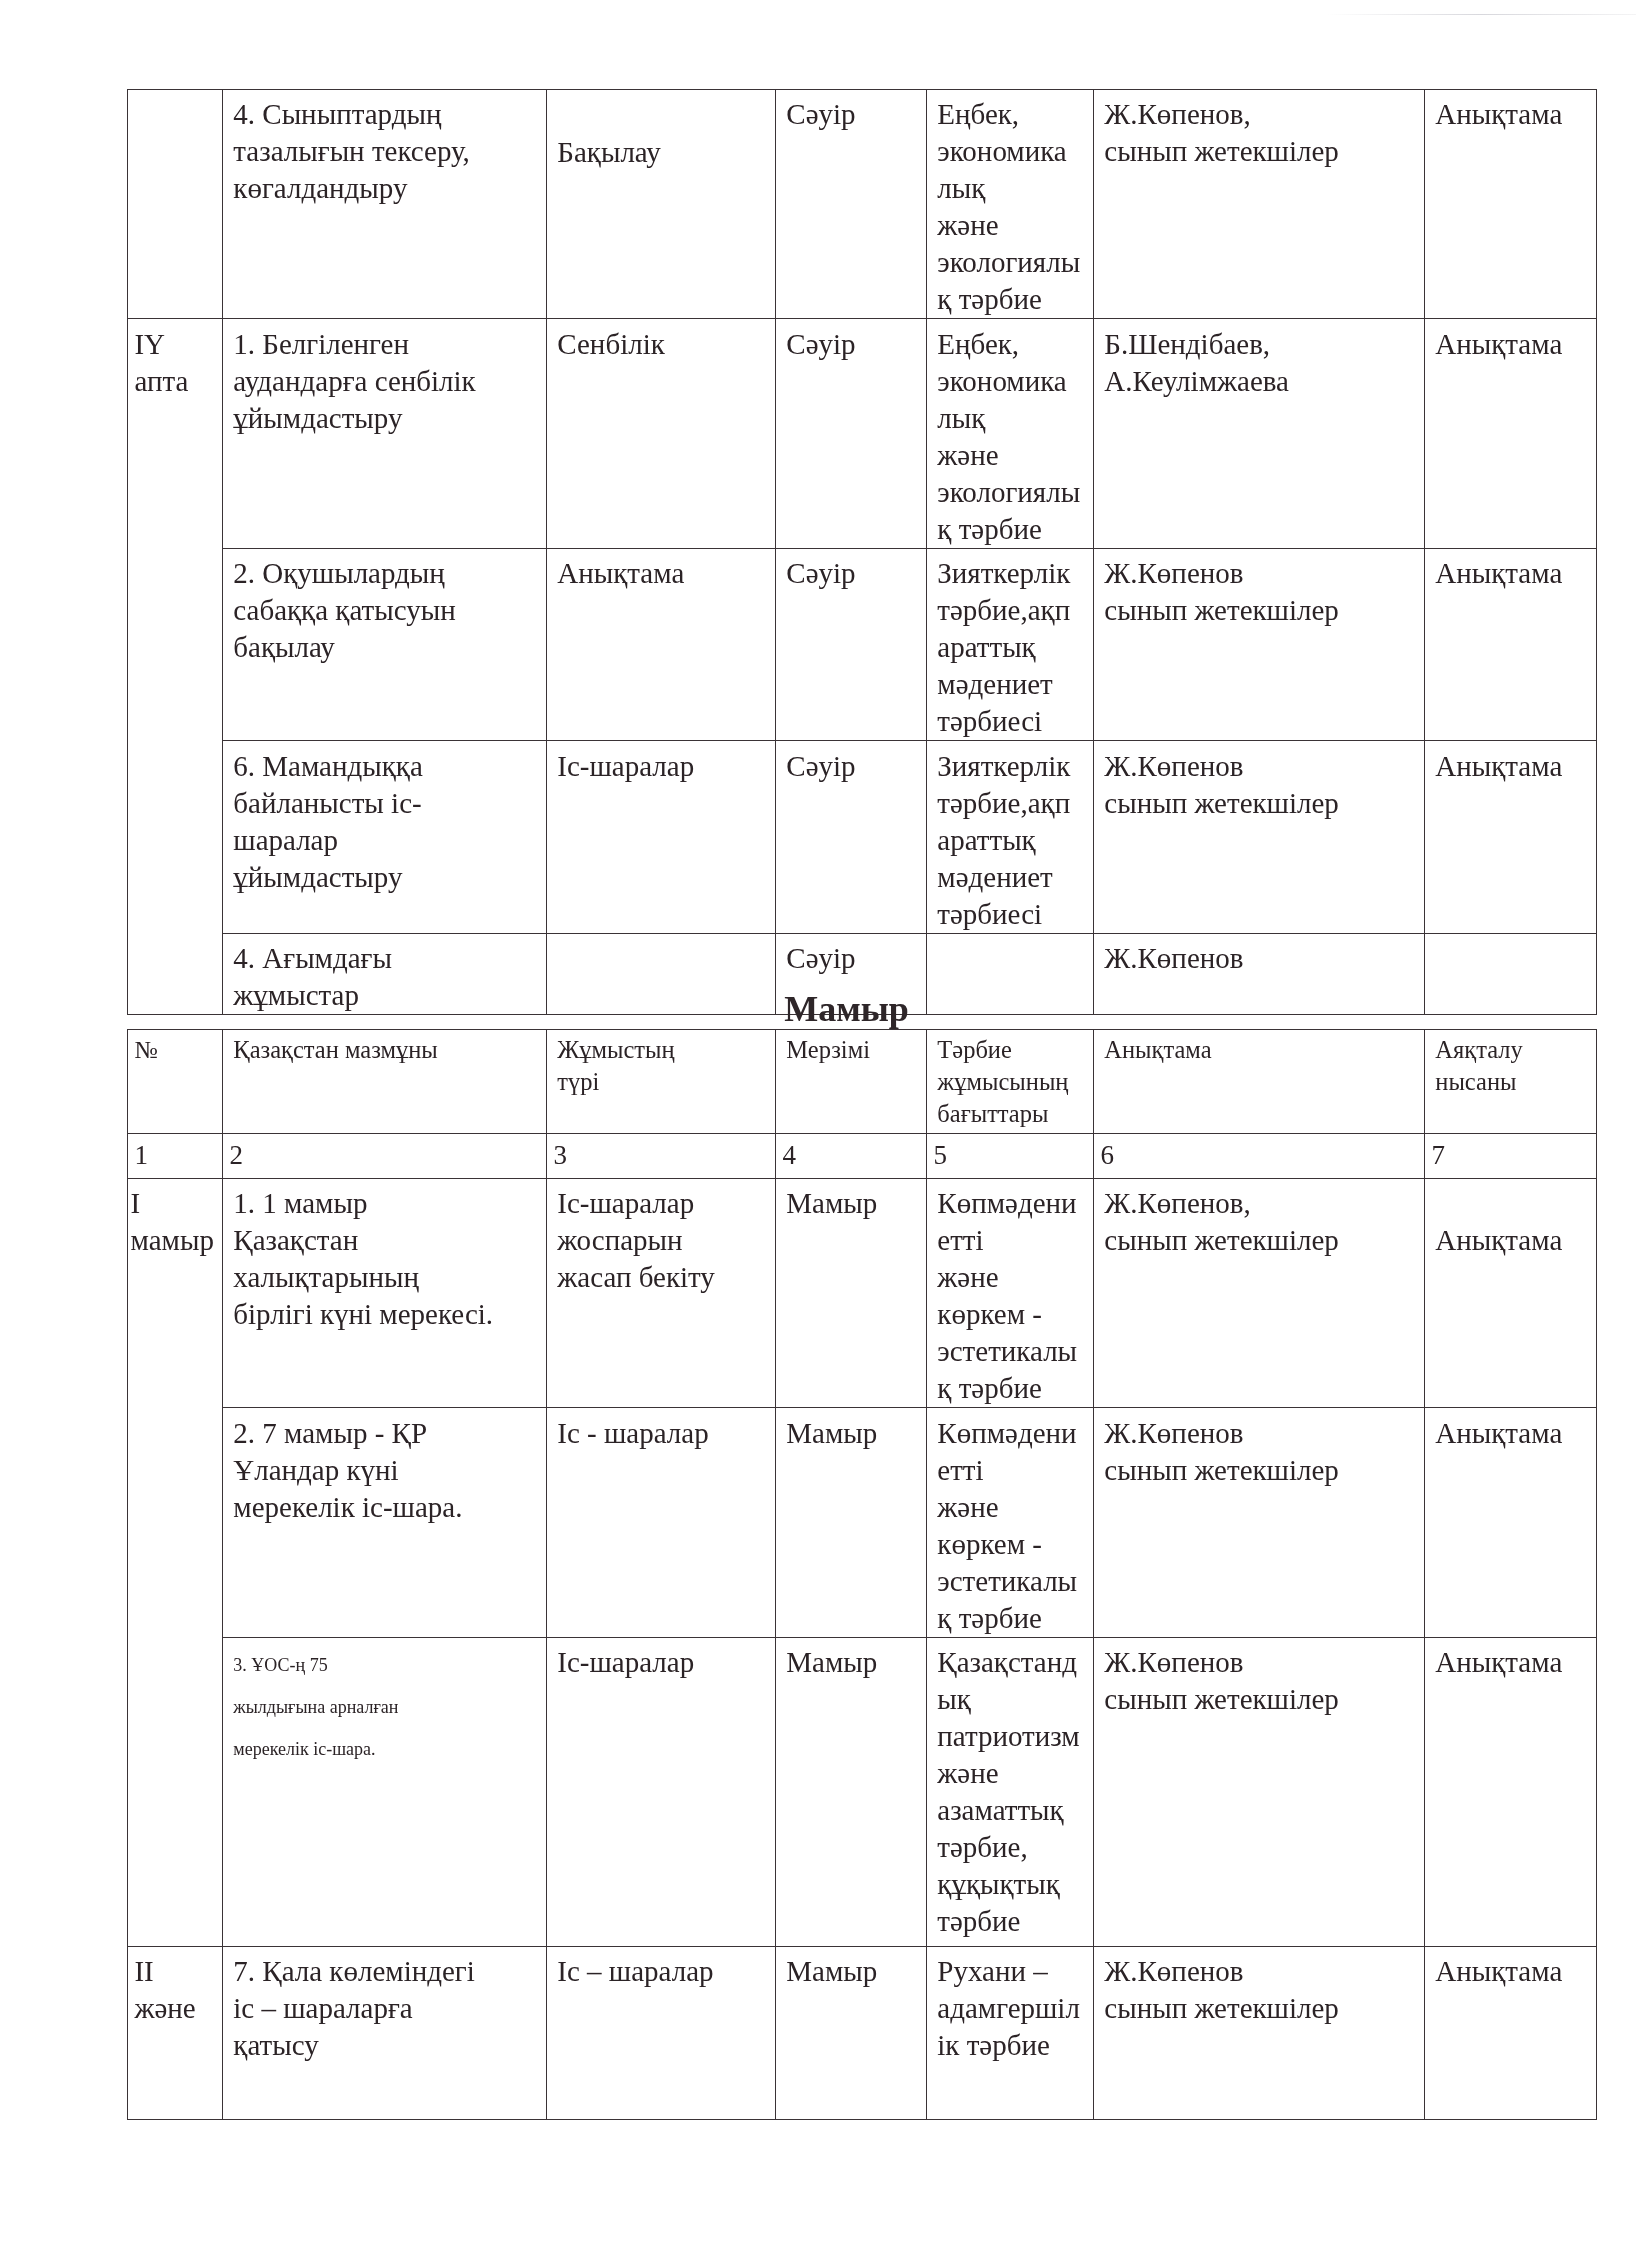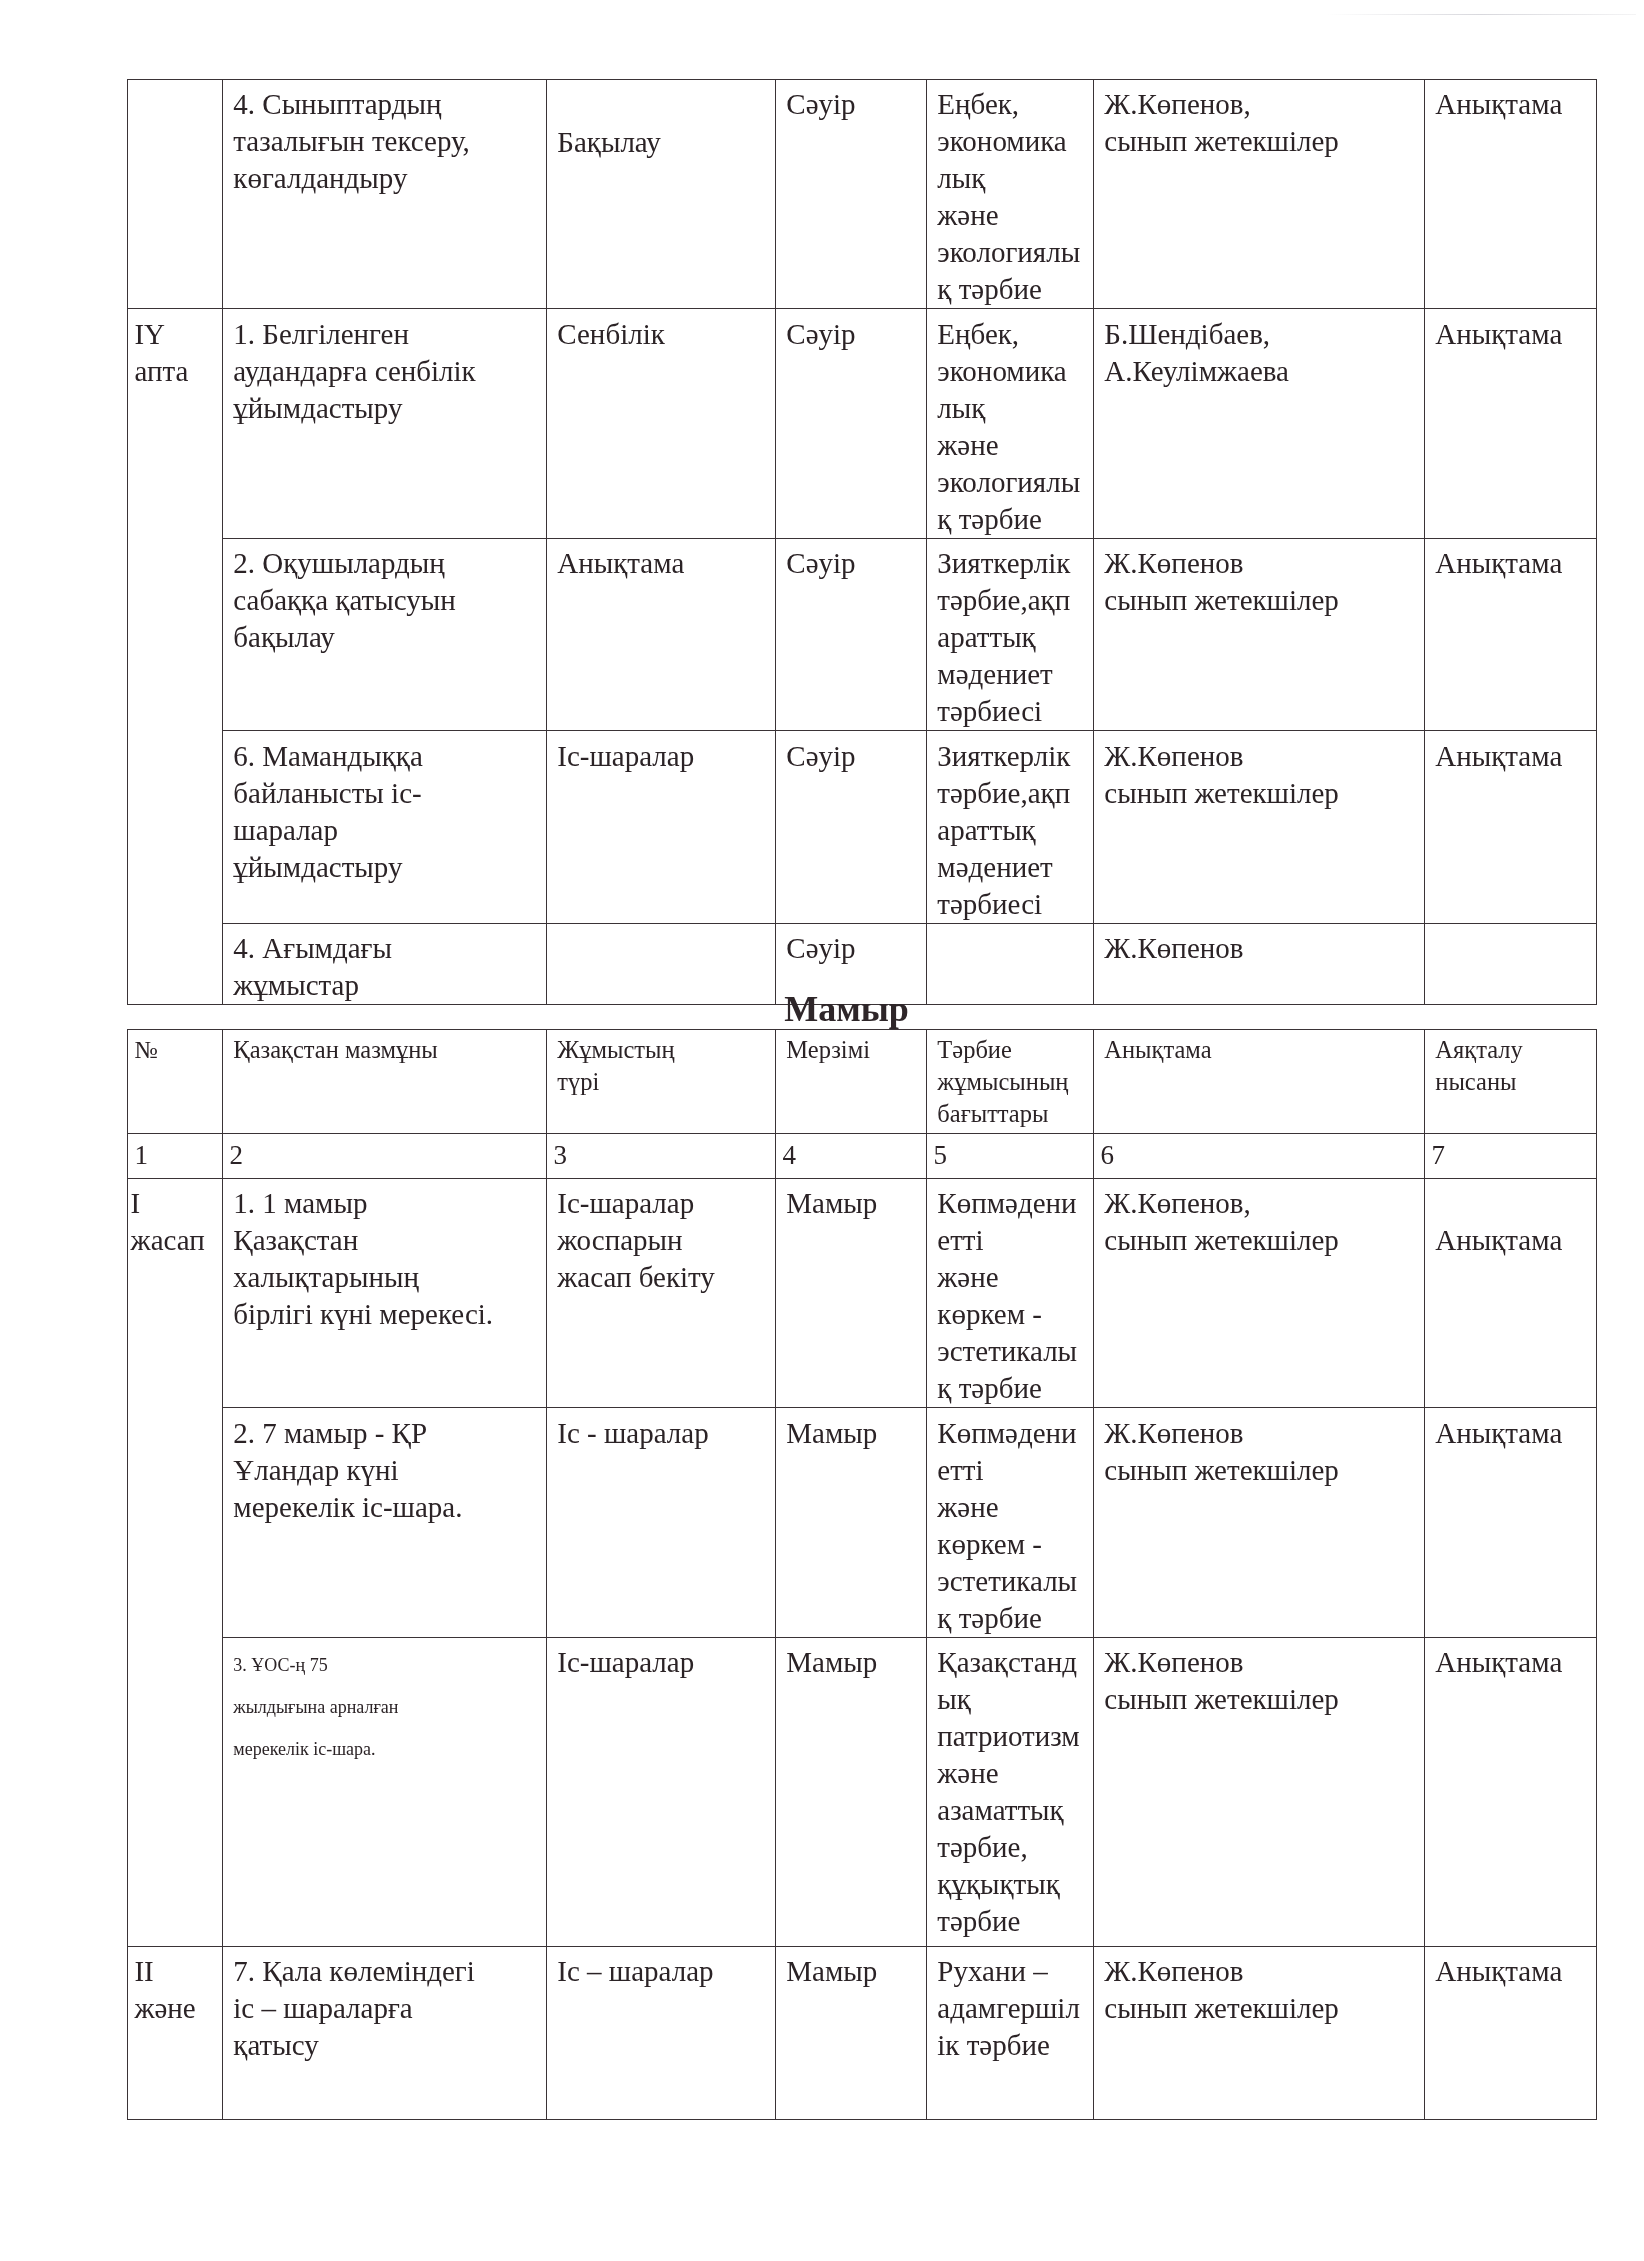--- a/index.html
+++ b/index.html
@@ -18,21 +18,21 @@
   }
   td {
     border: 1.3px solid #3a3336;
     vertical-align: top;
     padding: 6.4px 5.2px 0 10.3px;
     font-size: 29px;
     line-height: 37px;
     white-space: pre-line;
     overflow: hidden;
   }
-  #t1 { top: 79px; }
+  #t1 { top: 89px; }
   #t2 { top: 1029px; }
   col.c1 { width: 95px; }
   col.c2 { width: 324px; }
   col.c3 { width: 229px; }
   col.c4 { width: 151px; }
   col.c5 { width: 167px; }
   col.c6 { width: 331px; }
   col.c7 { width: 172px; }
   .week { padding-left: 6.4px; margin-left: 35px; }
   .hdr td { font-size: 24.5px; line-height: 32px; padding-top: 3.9px; }
@@ -168,21 +168,21 @@
     <tr class="nums" style="height:45px">
       <td>1</td>
       <td>2</td>
       <td>3</td>
       <td>4</td>
       <td>5</td>
       <td>6</td>
       <td>7</td>
     </tr>
     <tr style="height:222px">
-      <td class="week" rowspan="3" style="padding-left:2.6px">I жасап</td>
+      <td class="week" rowspan="3" style="padding-left:2.6px">I мамыр</td>
       <td>1. 1 мамыр
 Қазақстан
 халықтарының
 бірлігі күні мерекесі.</td>
       <td>Іс-шаралар
 жоспарын
 жасап бекіту</td>
       <td>Мамыр</td>
       <td>Көпмәдени
 етті

